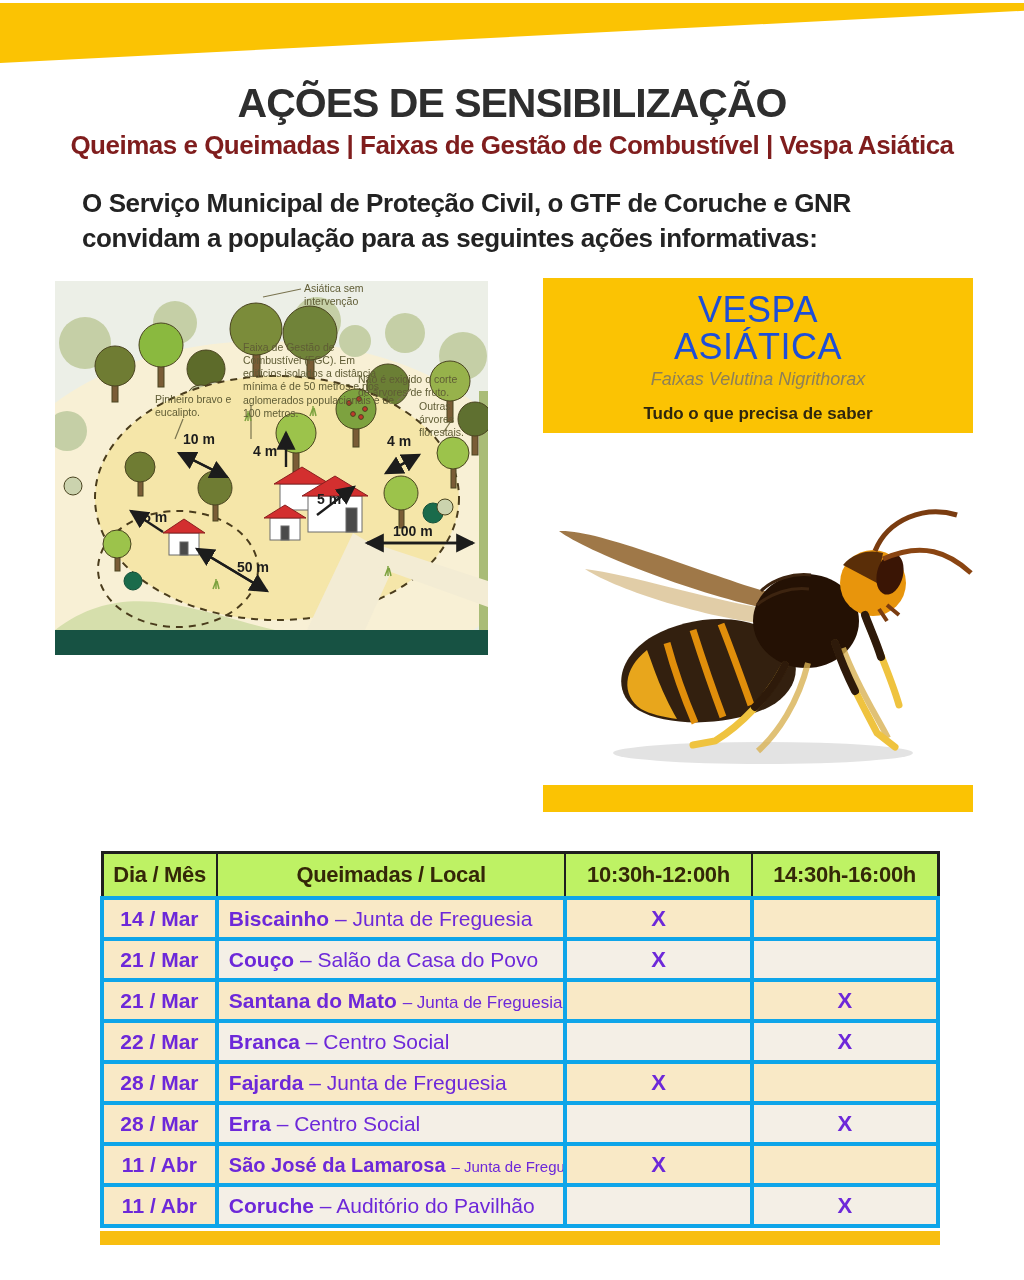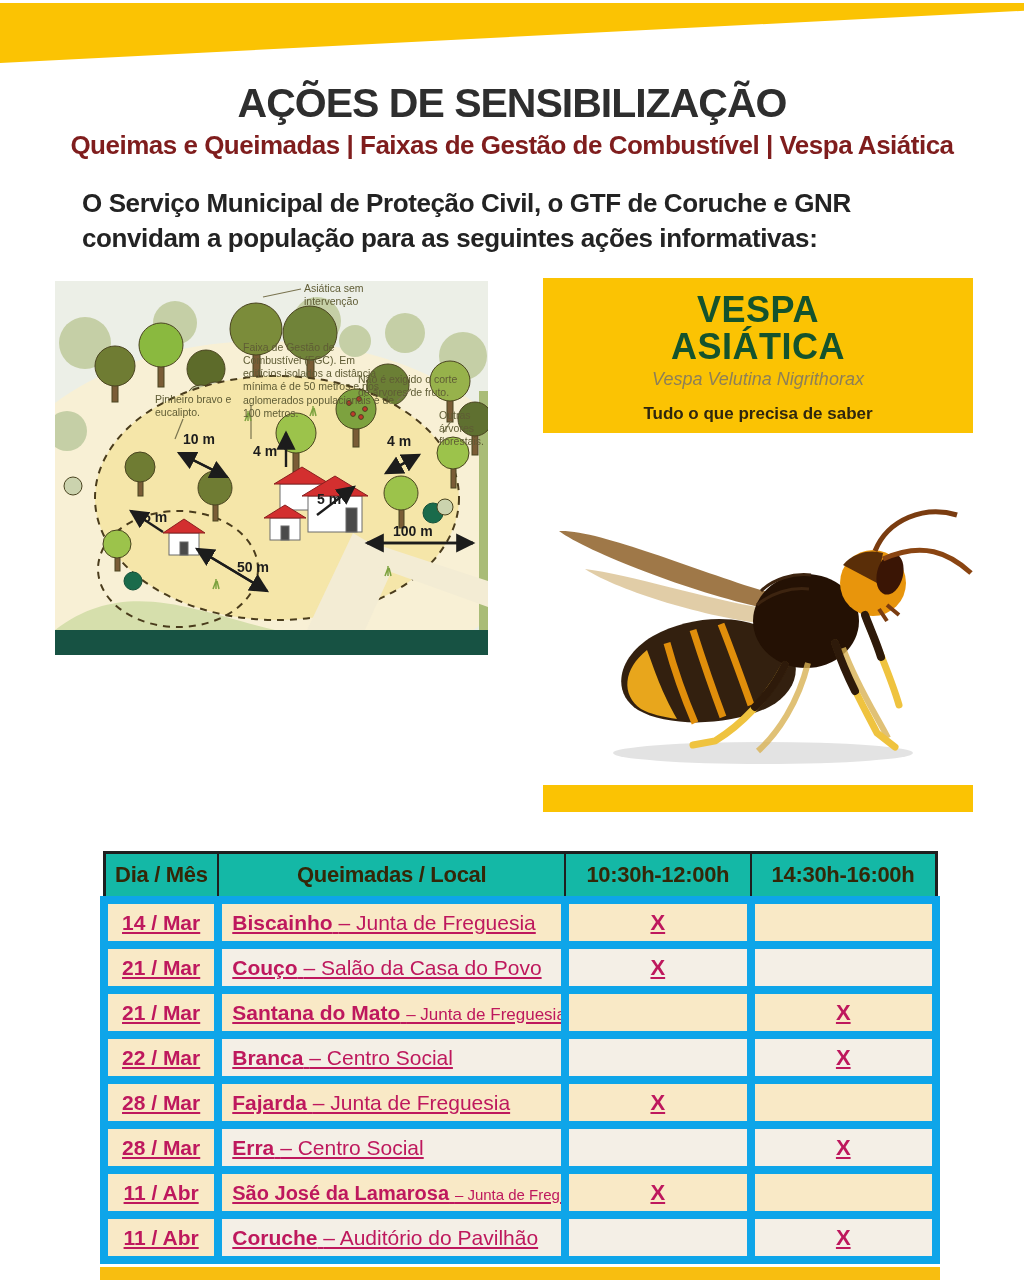--- a/index.html
+++ b/index.html
@@ -23,36 +23,36 @@
   .green-head{background:#1D6749;color:#EAF3EE;padding:20px 14px 18px 24px;
               font-size:31px;font-weight:bold;line-height:1.18;letter-spacing:-0.3px;}
   .illustration{position:relative;width:433px;height:349px;background:#ECEFE7;overflow:hidden;}
   .green-foot{height:25px;background:#175243;}
   .ig-label{position:absolute;font-size:10.5px;line-height:1.25;color:#5f5c35;z-index:3;}
   .ig-dist{position:absolute;font-size:14px;font-weight:bold;color:#1c1c1c;z-index:3;}
 
   
   .right-col{position:absolute;left:543px;top:278px;width:430px;}
   .vespa-box{background:#FBC303;height:142px;text-align:center;padding-top:13px;box-sizing:content-box;}
-  .vespa-title{font-size:36px;font-weight:bold;line-height:1.04;color:#14532d;letter-spacing:0.5px;}
+  .vespa-title{font-size:36px;font-weight:normal;line-height:1.04;color:#1d4ed8;letter-spacing:0.5px;}
   .vespa-latin{font-size:18px;font-style:italic;color:#8d7f58;margin-top:3px;}
   .vespa-tag{font-size:17px;font-weight:bold;color:#2f260e;margin-top:14px;}
   .hornet-area{position:relative;width:430px;height:352px;background:#ffffff;}
   .yellow-foot{height:27px;background:#FBC303;}
 
   
   .calendar{position:absolute;left:100px;top:843px;width:840px;}
   .cal-title{background:#F7C31C;border:2px solid #55400c;height:56px;line-height:56px;
              text-align:center;font-size:30px;font-weight:bold;color:#2f2407;letter-spacing:-0.3px;}
   .cal-table{margin-top:8px;width:840px;border-collapse:collapse;table-layout:fixed;
              border:3px solid #1f1f1f;}
-  .cal-table th{background:#14b8a6;border:2px solid #1f1f1f;font-size:22px;color:#342708;
+  .cal-table th{background:#bef264;border:2px solid #1f1f1f;font-size:22px;color:#342708;
                 height:40px;font-weight:bold;letter-spacing:-0.3px;}
-  .cal-table td{border:8px solid #0ea5e9;height:35px;font-size:21px;color:#be185d;
-                overflow:hidden;white-space:nowrap;text-decoration:underline;}
+  .cal-table td{border:4px solid #0ea5e9;height:35px;font-size:21px;color:#6d28d9;
+                overflow:hidden;white-space:nowrap;}
   col.c-day{width:114px;} col.c-freg{width:346px;} col.c-am{width:185px;} col.c-pm{width:185px;}
   td.cell-day{text-align:center;font-weight:bold;background:#F9E9C6;}
   td.cell-freg{padding-left:10px;}
   td.cell-x{text-align:center;font-weight:bold;font-size:22px;}
   .cal-table tr:nth-child(odd) td{background:#F9E9C6;}
   .cal-table tr:nth-child(even) td{background:#F4EFE6;}
   .cal-table tr:nth-child(even) td.cell-day{background:#F9E9C6;}
   .freg-name{font-weight:bold;}
   .cal-table tr:nth-child(3) .freg-venue{font-size:17px;}
   .cal-table tr:nth-child(7) .freg-name{font-size:20px;}
@@ -234,41 +234,41 @@
           <path d="M330,295 l3,-8 M333,295 l0,-10 M336,295 l-2,-8"></path>
           <path d="M158,308 l3,-8 M161,308 l0,-10 M164,308 l-2,-8"></path>
         </g>
       </svg>
 
       
       <span class="ig-label" style="left:249px;top:1px;width:92px;">Asiática sem intervenção</span>
       <span class="ig-label" style="left:188px;top:60px;width:152px;">Faixa de Gestão de Combustível (FGC). Em edifícios isolados a distância mínima é de 50 metros e nos aglomerados populacionais é de 100 metros.</span>
       <span class="ig-label" style="left:303px;top:92px;width:108px;">Não é exigido o corte de árvores de fruto.</span>
       <span class="ig-label" style="left:100px;top:112px;width:80px;">Pinheiro bravo e eucalipto.</span>
-      <span class="ig-label" style="left:364px;top:128px;width:66px;margin-left:20px;">Outras árvores florestais.</span>
+      <span class="ig-label" style="left:364px;top:119px;width:66px;">Outras árvores florestais.</span>
 
       <span class="ig-dist" style="left:128px;top:150px;">10 m</span>
       <span class="ig-dist" style="left:198px;top:162px;">4 m</span>
       <span class="ig-dist" style="left:332px;top:152px;">4 m</span>
       <span class="ig-dist" style="left:262px;top:210px;">5 m</span>
       <span class="ig-dist" style="left:88px;top:228px;">5 m</span>
       <span class="ig-dist" style="left:338px;top:242px;">100 m</span>
       <span class="ig-dist" style="left:182px;top:278px;">50 m</span>
     </div>
 
     <div class="green-foot"></div>
   </div>
 
   <div class="right-col">
     <div class="vespa-box">
       <div class="vespa-title">
         <div>VESPA</div>
         <div>ASIÁTICA</div>
       </div>
-      <div class="vespa-latin">Vespa Velutina Nigrithorax</div>
+      <div class="vespa-latin">Faixas Velutina Nigrithorax</div>
       <div class="vespa-tag">Tudo o que precisa de saber</div>
     </div>
 
     <div class="hornet-area">
       <svg width="430" height="352" viewBox="0 0 430 352">
         <ellipse cx="220" cy="320" rx="150" ry="11" fill="#E3E3E3"></ellipse>
 
         <path d="M252,166 C185,152 62,96 16,98 C48,122 182,172 250,180 Z" fill="#8A5A20" opacity="0.82"></path>
         <path d="M246,178 C192,175 92,142 42,136 C82,162 192,192 242,192 Z" fill="#C9A45E" opacity="0.55"></path>
 

